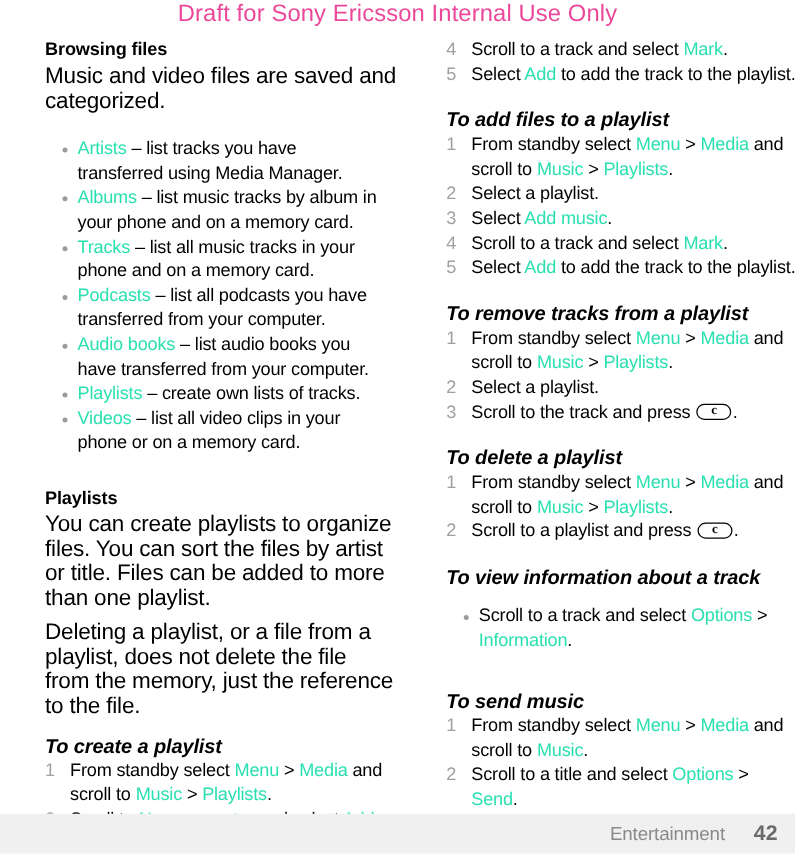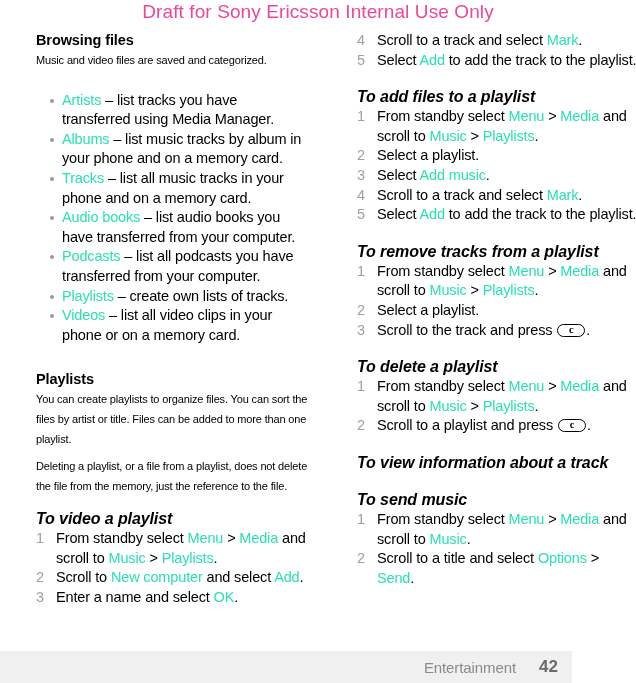--- a/index.html
+++ b/index.html
@@ -54,21 +54,21 @@
   h4.proc-head {
     font-size: 16px;
     font-weight: bold;
     font-style: italic;
     margin: 0 0 1px 0;
     padding: 0;
     line-height: 19px;
     letter-spacing: -0.1px;
   }
   p.para {
-    font-size: 11px;
+    font-size: 18px;
     line-height: 19.6px;
     margin: 0;
     letter-spacing: -0.15px;
   }
   .gap-sm { height: 8px; }
   .gap-md { height: 13px; }
   .gap-lg { height: 17px; }
 
   
   ul.bullets {
@@ -143,21 +143,21 @@
     font-family: "Liberation Serif", serif;
     font-weight: bold;
     color: #000;
   }
 
   
   .footer {
     position: absolute;
     left: 0;
     bottom: 0;
-    width: 572px;
+    width: 636px;
     height: 32px;
     background: #f0f0f0;
   }
   .footer-inner {
     position: absolute;
     right: 14px;
     top: 0;
     height: 32px;
     display: flex;
     align-items: center;
@@ -187,38 +187,38 @@
 
     <h3 class="sec-head">Browsing files</h3>
     <p class="para">Music and video files are saved and categorized.</p>
 
     <div class="gap-sm"></div>
 
     <ul class="bullets">
         <li><span class="ref">Artists</span> – list tracks you have transferred using Media Manager.</li>
         <li><span class="ref">Albums</span> – list music tracks by album in your phone and on a memory card.</li>
         <li><span class="ref">Tracks</span> – list all music tracks in your phone and on a memory card.</li>
+        <li><span class="ref">Podcasts</span> – list all podcasts you have transferred from your computer.</li>
         <li><span class="ref">Audio books</span> – list audio books you have transferred from your computer.</li>
-        <li><span class="ref">Podcasts</span> – list all podcasts you have transferred from your computer.</li>
         <li><span class="ref">Playlists</span> – create own lists of tracks.</li>
         <li><span class="ref">Videos</span> – list all video clips in your phone or on a memory card.</li>
       </ul>
 
     <div class="gap-md"></div>
 
     <h3 class="sec-head">Playlists</h3>
     <p class="para">You can create playlists to organize files. You can sort the files by artist or title. Files can be added to more than one playlist.</p>
 
     <div class="gap-sm"></div>
 
     <p class="para">Deleting a playlist, or a file from a playlist, does not delete the file from the memory, just the reference to the file.</p>
 
     <div class="gap-md"></div>
 
-    <h4 class="proc-head">To video a playlist</h4>
+    <h4 class="proc-head">To create a playlist</h4>
     <ol class="steps">
         <li><span class="num">1</span>From standby select <span class="ref">Menu</span> &gt; <span class="ref">Media</span> and scroll to <span class="ref">Music</span> &gt; <span class="ref">Playlists</span>.</li>
         <li><span class="num">2</span>Scroll to <span class="ref">New computer</span> and select <span class="ref">Add</span>.</li>
         <li><span class="num">3</span>Enter a name and select <span class="ref">OK</span>.</li>
       </ol>
 
   </div>
 
   <div class="col right">
 
@@ -251,20 +251,23 @@
 
     <h4 class="proc-head">To delete a playlist</h4>
     <ol class="steps">
         <li><span class="num">1</span>From standby select <span class="ref">Menu</span> &gt; <span class="ref">Media</span> and scroll to <span class="ref">Music</span> &gt; <span class="ref">Playlists</span>.</li>
         <li><span class="num">2</span>Scroll to a playlist and press <span class="keycap"><span>c</span></span>.</li>
       </ol>
 
     <div class="gap-lg"></div>
 
     <h4 class="proc-head">To view information about a track</h4>
+    <ul class="bullets">
+        <li>Scroll to a track and select <span class="ref">Options</span> &gt; <span class="ref">Information</span>.</li>
+      </ul>
 
     <div class="gap-lg"></div>
 
     <h4 class="proc-head">To send music</h4>
     <ol class="steps">
         <li><span class="num">1</span>From standby select <span class="ref">Menu</span> &gt; <span class="ref">Media</span> and scroll to <span class="ref">Music</span>.</li>
         <li><span class="num">2</span>Scroll to a title and select <span class="ref">Options</span> &gt; <span class="ref">Send</span>.</li>
       </ol>
 
   </div>

